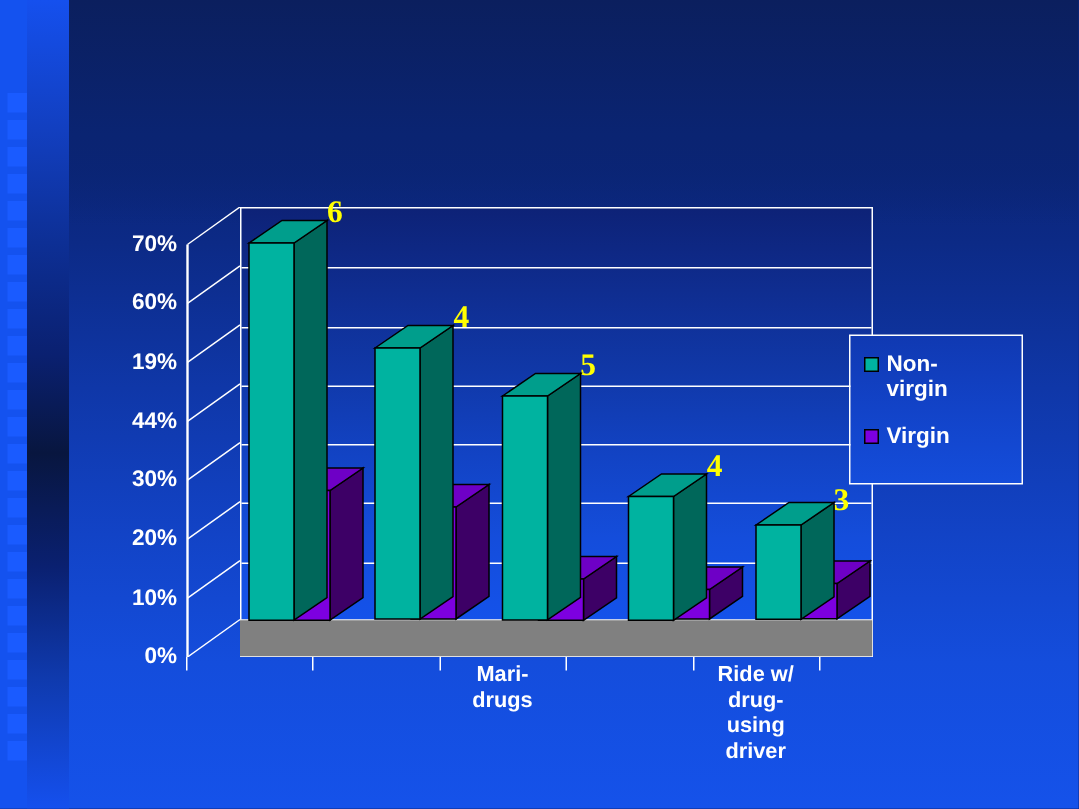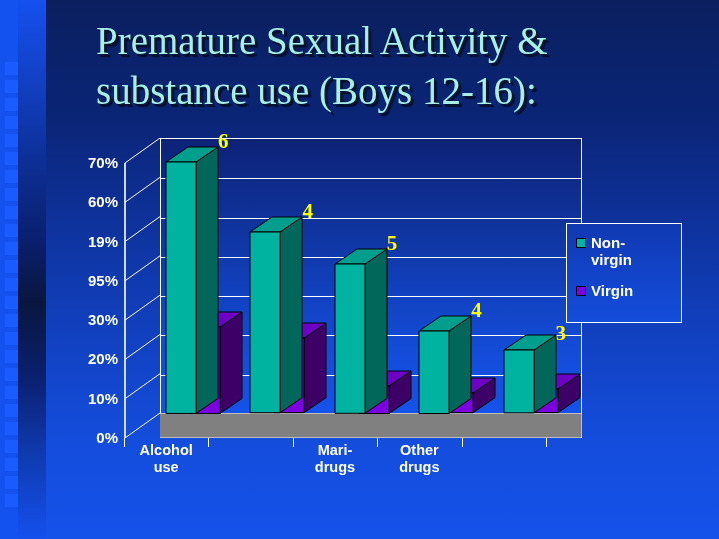--- a/index.html
+++ b/index.html
@@ -198,31 +198,29 @@
         <div class="deco-sq" style="top: 386px;"></div>
         <div class="deco-sq" style="top: 404px;"></div>
         <div class="deco-sq" style="top: 422px;"></div>
         <div class="deco-sq" style="top: 440px;"></div>
         <div class="deco-sq" style="top: 458px;"></div>
         <div class="deco-sq" style="top: 476px;"></div>
         <div class="deco-sq" style="top: 494px;"></div>
       </div>
   </div>
 
-  <div id="title">Premature Sexual Activity &amp;
-substance use (Boys 12-16):</div>
 
   <div id="chart">
 
     <div id="yaxis">
         <div class="ylab" style="top: 300px;">0%</div>
         <div class="ylab" style="top: 260.714px;">10%</div>
         <div class="ylab" style="top: 221.429px;">20%</div>
         <div class="ylab" style="top: 182.143px;">30%</div>
-        <div class="ylab" style="top: 142.857px;">95%</div>
+        <div class="ylab" style="top: 142.857px;">44%</div>
         <div class="ylab" style="top: 103.571px;">19%</div>
         <div class="ylab" style="top: 64.2857px;">60%</div>
         <div class="ylab" style="top: 25px;">70%</div>
       </div>
 
     <div id="plot">
       <svg id="plot-side" viewBox="0 0 37 300" preserveAspectRatio="none">
           <line x1="1" y1="25" x2="1" y2="300" stroke="#ffffff" stroke-width="1.6" vector-effect="non-scaling-stroke"></line>
           <line x1="1" y1="300" x2="36" y2="275" stroke="#ffffff" stroke-width="1" vector-effect="non-scaling-stroke"></line>
           <line x1="1" y1="260.7142857142857" x2="36" y2="235.71428571428572" stroke="#ffffff" stroke-width="1" vector-effect="non-scaling-stroke"></line>
@@ -335,26 +333,26 @@
         </div>
     </div>
 
     <div id="xlabels">
         <div class="tick" style="left: 0px;"></div>
         <div class="tick" style="left: 84.4px;"></div>
         <div class="tick" style="left: 168.8px;"></div>
         <div class="tick" style="left: 253.2px;"></div>
         <div class="tick" style="left: 337.6px;"></div>
         <div class="tick" style="left: 422px;"></div>
-        <div class="xlab" style="left: 0px; width: 84.4px;">Alcohol
-use</div>
         <div class="xlab" style="left: 168.8px; width: 84.4px;">Mari-
 drugs</div>
-        <div class="xlab" style="left: 253.2px; width: 84.4px;">Other
-drugs</div>
+        <div class="xlab" style="left: 337.6px; width: 84.4px;">Ride w/
+drug-
+using
+driver</div>
       </div>
   </div>
 
   <div id="legend">
       <div class="leg-item" style="top: 10px;">
         <span class="leg-sw" style="background: rgb(0, 179, 160);"></span>
         <span class="leg-txt">Non-
 virgin</span>
       </div>
       <div class="leg-item" style="top: 58px;">

